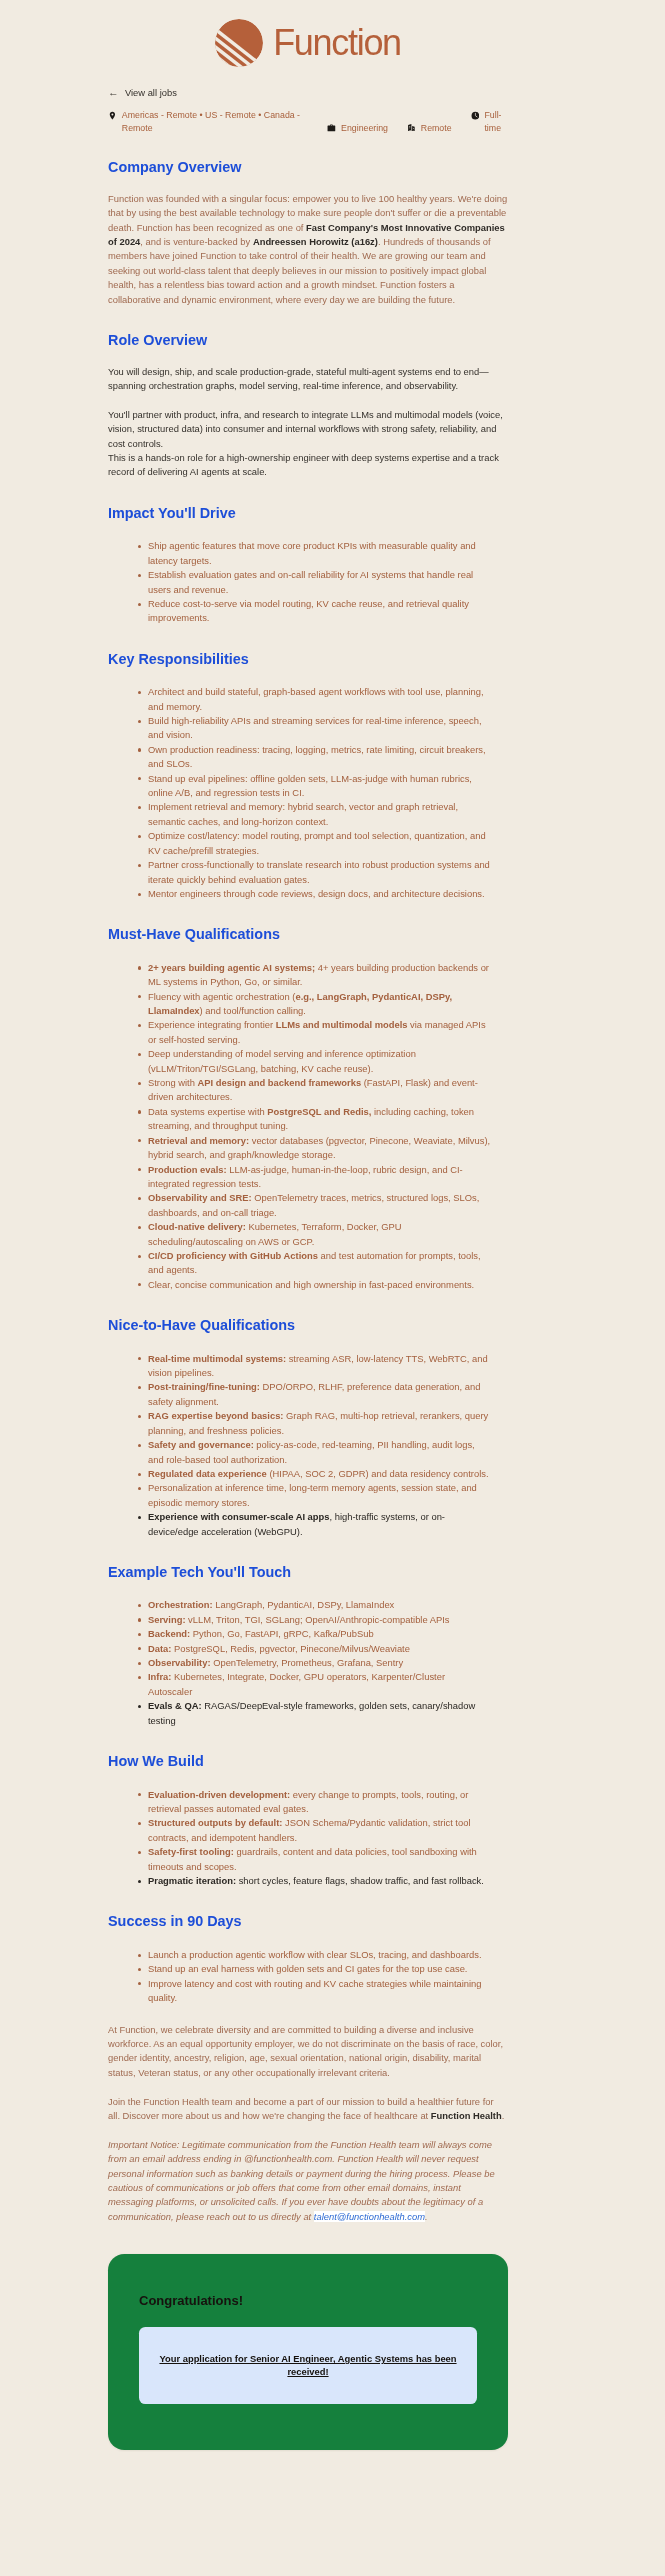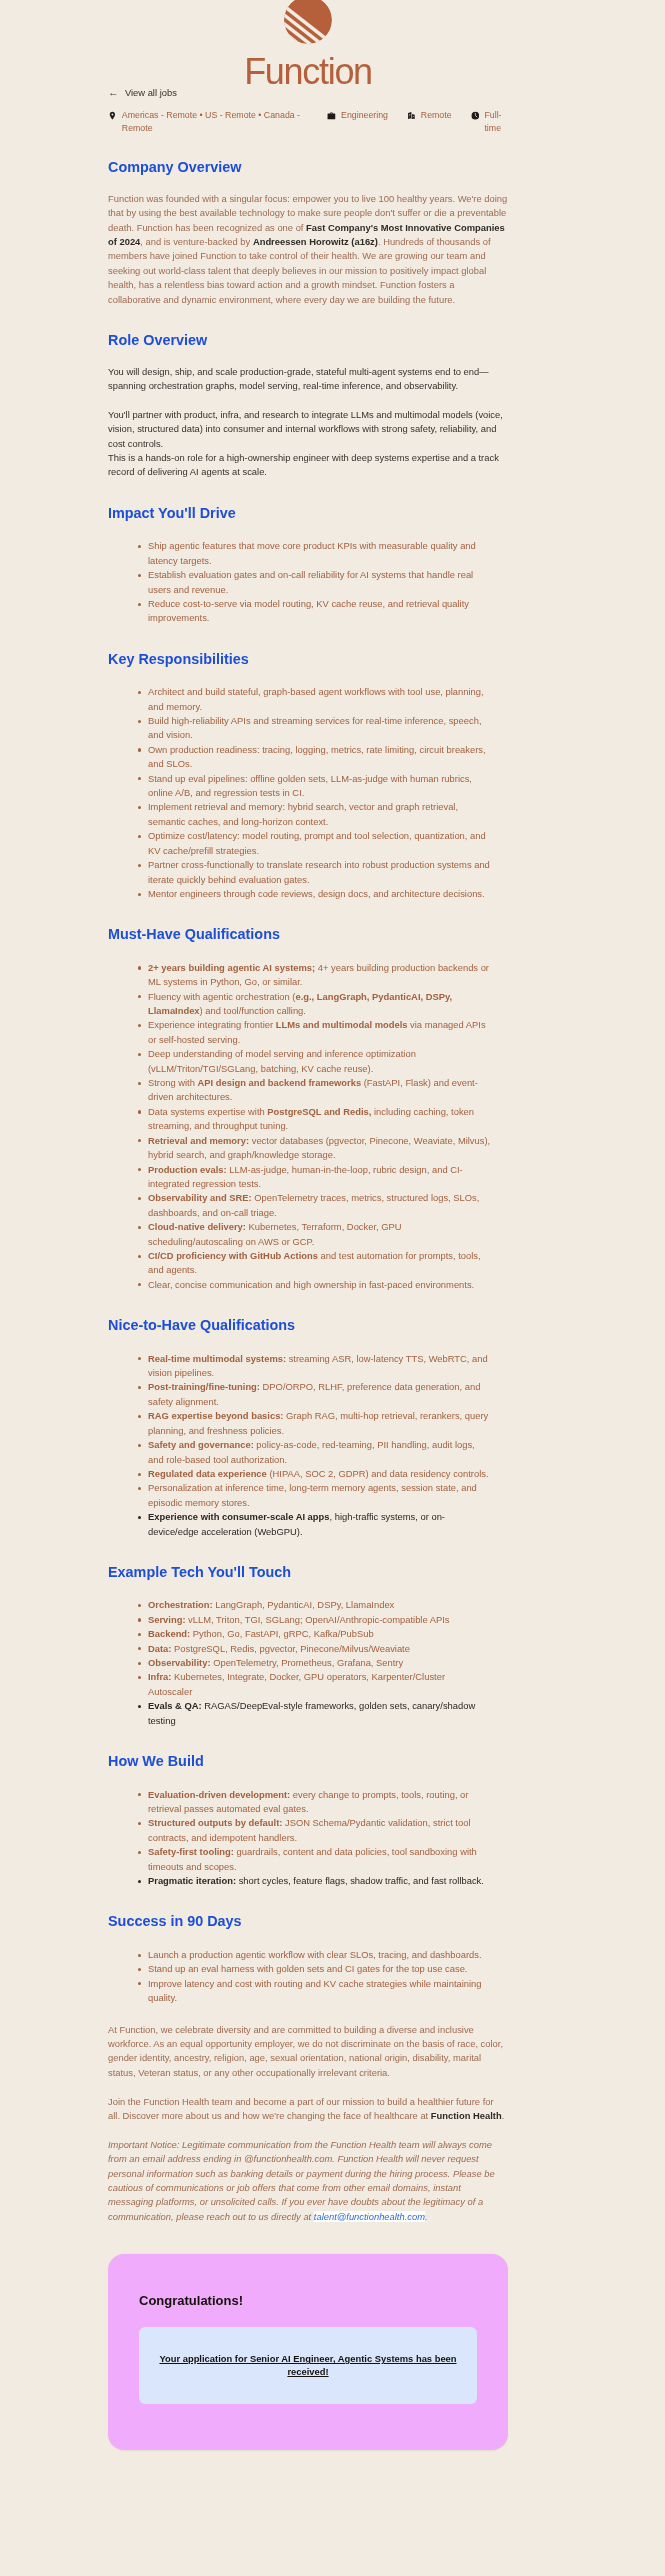--- a/index.html
+++ b/index.html
@@ -5,31 +5,31 @@
   html,body{margin:0;padding:0;}
   body{
     background:#f1ebe1;
     font-family:"Liberation Sans",sans-serif;
     -webkit-font-smoothing:antialiased;
   }
   .page{width:665px;min-height:2576px;margin:0 auto;overflow:hidden;}
   .container{width:400px;margin-left:108px;padding-bottom:150px;}
 
   
-  .logo-row{display:flex;align-items:center;justify-content:center;gap:10px;padding-top:16.3px;height:53px;flex-direction:column;}
+  .logo-row{display:flex;align-items:center;justify-content:center;gap:10px;padding-top:16.3px;height:53px;}
   .logo-mark svg{display:block;}
   .logo-word{font-size:36px;font-weight:500;color:#b5603a;letter-spacing:-1.3px;line-height:1;}
 
   
   .back-link{display:inline-flex;align-items:center;gap:6.3px;margin-top:17.5px;color:#34302b;font-size:9.4px;cursor:pointer;}
   .back-arrow{font-size:10.6px;line-height:1;}
 
   
   .job-title{margin:15px 0 0;font-size:17.5px;line-height:20px;font-weight:700;color:#ae5a36;}
-  .meta-row{display:flex;gap:19px;margin-top:11.3px;align-items:flex-start;}
+  .meta-row{display:flex;gap:19px;margin-top:11.3px;align-items:flex-end;}
   .meta-item{display:flex;gap:5px;align-items:flex-start;font-size:8.8px;line-height:12.5px;color:#a8603c;}
   .meta-icon{flex:0 0 auto;}
   .meta-icon svg{width:8.8px;height:9.4px;display:block;margin-top:1.3px;fill:#1d1a17;}
   .meta-label{display:block;}
   .meta-label.w-location{max-width:194px;}
   .meta-label.w-narrow{max-width:25px;}
 
   
   h2.section-heading{font-size:14.4px;line-height:17.5px;font-weight:700;color:#1d4ed8;margin:25px 0 15px;}
   h2.section-heading.tight{margin-bottom:6.3px;}
@@ -41,21 +41,21 @@
   ul.bullets li{font-size:9.4px;line-height:14.4px;color:#a4613f;position:relative;}
   ul.bullets li::before{content:"";position:absolute;left:-10px;top:5.6px;width:3.1px;height:3.1px;border-radius:50%;background:#a4613f;}
   ul.bullets li.dark{color:#2b2723;}
   ul.bullets li.dark::before{background:#2b2723;}
   .seg-bold{font-weight:700;}
   .seg-dark{color:#2f2b27;font-weight:600;}
   .seg-italic{font-style:italic;}
   a.inline-link{color:#2f6bd3;background:#ffffff;text-decoration:none;font-style:italic;}
 
   
-  .card{background:#f0abfc;border-radius:16.3px;margin-top:30px;width:400px;box-sizing:border-box;
+  .card{background:#15803d;border-radius:16.3px;margin-top:30px;width:400px;box-sizing:border-box;
         padding:39px 31px 46px;box-shadow:0 0.6px 1.9px rgba(60,45,30,.08);}
   .card-title{margin:0;font-size:13px;font-weight:700;color:#16120e;}
   .card-banner{margin-top:19px;background:#d9e6fb;border-radius:6.3px;padding:26px 15px;
                text-align:center;font-size:9.4px;font-weight:700;color:#16120e;line-height:12.5px;text-decoration:underline;}
 </style>
 </head>
 <body>
 
 <div class="page">
   <div class="container">

